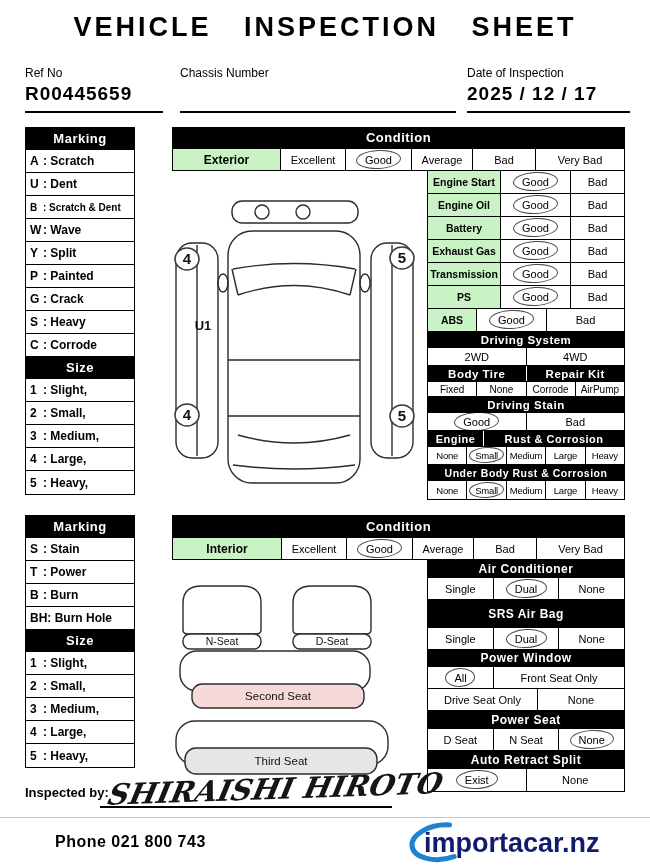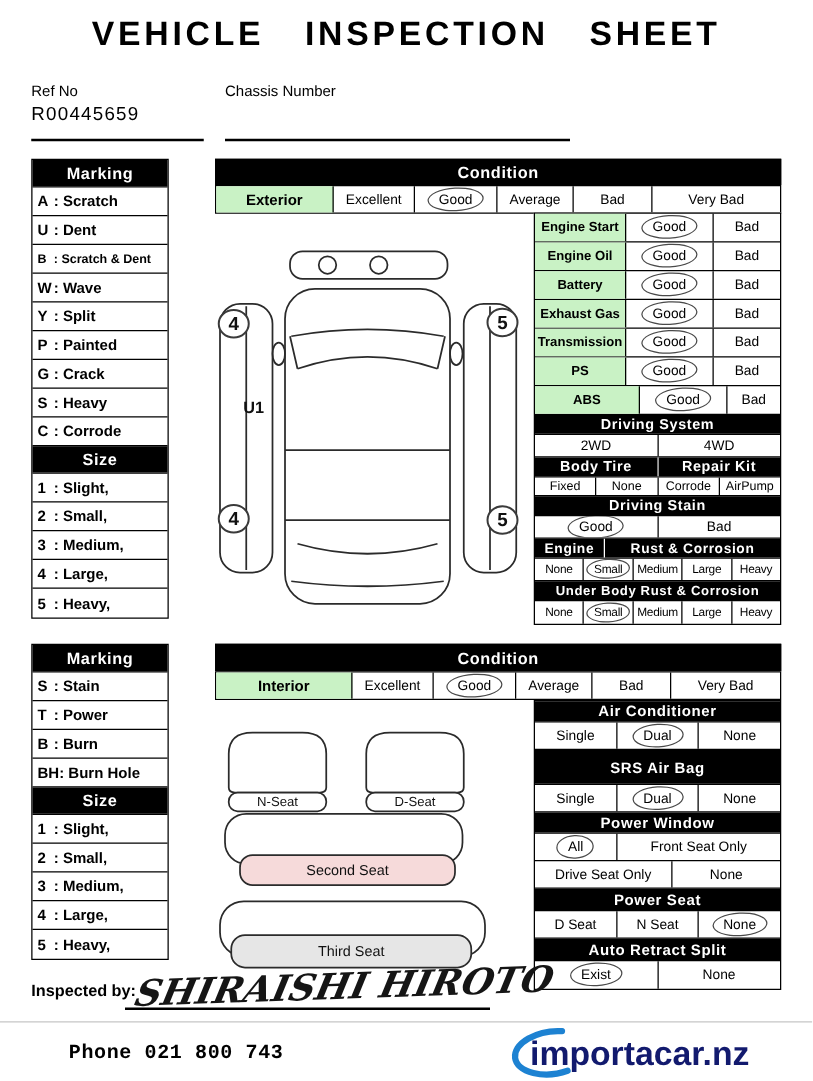--- a/index.html
+++ b/index.html
@@ -3,21 +3,21 @@
 <meta charset="utf-8">
 <style>
   html,body{margin:0;padding:0;background:#fff;}
   .sheet{position:relative;width:650px;height:865px;background:#fff;overflow:hidden;
          font-family:"Liberation Sans","DejaVu Sans",sans-serif;color:#000;}
   .abs{position:absolute;box-sizing:border-box;}
   .title{top:12px;left:0;width:100%;text-align:center;font-size:27px;font-weight:bold;
          letter-spacing:3px;word-spacing:22px;}
   .fld{border-bottom:2px solid #000;}
   .fld-label{font-size:12px;}
-  .fld-value{font-size:15px;font-weight:normal;letter-spacing:1px;margin-top:3px;}
+  .fld-value{font-size:19px;font-weight:bold;letter-spacing:1px;margin-top:3px;}
   .tbl{border:1px solid #000;background:#fff;}
   .tr{display:flex;border-bottom:1px solid #000;box-sizing:border-box;align-items:stretch;}
   .tr:last-child{border-bottom:none;}
   .td{display:flex;align-items:center;justify-content:center;border-right:1px solid #000;
       box-sizing:border-box;font-size:11px;overflow:hidden;white-space:nowrap;}
   .td:last-child{border-right:none;}
   .hd{background:#000;color:#fff;font-weight:bold;letter-spacing:.5px;}
   .hd.td{border-right:1px solid #fff;}
   .hd.td:last-child{border-right:none;}
   .green{background:#c9f2c5;font-weight:bold;}
@@ -43,20 +43,24 @@
   <div class="abs title">VEHICLE INSPECTION SHEET</div>
 
   <div class="abs fld" style="left:25px;top:66px;width:138px;height:47px;">
     <div class="fld-label">Ref No</div>
     <div class="fld-value">R00445659</div>
   </div>
   <div class="abs fld" style="left:180px;top:66px;width:276px;height:47px;">
     <div class="fld-label">Chassis Number</div>
     <div class="fld-value"></div>
   </div>
+  <div class="abs fld" style="left:467px;top:66px;width:163px;height:47px;">
+    <div class="fld-label">Date of Inspection</div>
+    <div class="fld-value">2025 / 12 / 17</div>
+  </div>
 
   <div class="abs tbl" style="left:25px;top:127px;width:110px;">
     <div class="tr" style="height:22px">
         <div class="td hd" style="flex:1;font-size:13px">Marking</div>
       </div>
     <div class="tr" style="height:23px">
         <div class="td leg">
           <span class="code">A</span>
           <span class="leglbl">Scratch</span>
         </div>
@@ -140,21 +144,21 @@
         <div class="td leg">
           <span class="code">5</span>
           <span class="leglbl">Heavy,</span>
         </div>
       </div>
   </div>
 
   <div class="abs tbl hd" style="left:172px;top:127px;width:453px;height:21px;display:flex;align-items:center;justify-content:center;font-size:13px;">Condition</div>
   <div class="abs tbl" style="left:172px;top:148px;width:453px;">
     <div class="tr" style="height:21px">
-      <div class="td green" style="width:94px;font-size:12px">Exterior</div>
+      <div class="td green" style="width:108px;font-size:12px">Exterior</div>
       <div class="td" style="width:65px">Excellent</div>
       <div class="td" style="width:66px">
           <span class="sel">Good</span>
         </div>
       <div class="td" style="width:61px">Average</div>
       <div class="td" style="width:63px">Bad</div>
       <div class="td" style="flex:1">Very Bad</div>
     </div>
   </div>
 
@@ -195,21 +199,21 @@
       <div class="td" style="flex:1">Bad</div>
     </div>
     <div class="tr" style="height:23px">
       <div class="td green" style="width:73px;font-size:10.5px">PS</div>
       <div class="td" style="width:70px">
           <span class="sel">Good</span>
         </div>
       <div class="td" style="flex:1">Bad</div>
     </div>
     <div class="tr" style="height:23px">
-      <div class="td green" style="width:84px;font-size:10.5px">ABS</div>
+      <div class="td green" style="width:49px;font-size:10.5px">ABS</div>
       <div class="td" style="width:70px">
           <span class="sel">Good</span>
         </div>
       <div class="td" style="flex:1">Bad</div>
     </div>
     <div class="tr" style="height:16px">
         <div class="td hd" style="flex:1;font-size:11.5px">Driving System</div>
       </div>
     <div class="tr" style="height:18px">
       <div class="td" style="flex:1">2WD</div>
@@ -443,20 +447,20 @@
       <text x="106" y="163" font-size="11.5">Second Seat</text>
       <text x="109" y="228" font-size="11.5">Third Seat</text>
     </g>
   </svg>
 
   <div class="abs" style="left:25px;top:785px;font-size:13px;font-weight:bold;">Inspected by:</div>
   <div class="abs" style="left:100px;top:770px;width:292px;height:38px;border-bottom:2px solid #000;"></div>
   <div class="abs sig" style="left:110px;top:772px;">SHIRAISHI HIROTO</div>
 
   <div class="abs divider" style="left:0;top:817px;width:650px;height:0;"></div>
-  <div class="abs phone" style="left:55px;top:833px;font-family:Liberation Mono, monospace;">Phone 021 800 743</div>
+  <div class="abs phone" style="left:55px;top:833px;">Phone 021 800 743</div>
 
   <svg class="abs" style="left:396px;top:819px" width="250" height="46" viewBox="0 0 250 46">
     <path d="M56 8 A30 17 0 1 0 56 40" fill="none" stroke="#1d82d2" stroke-width="5" stroke-linecap="round" transform="rotate(-8 40 24)"></path>
     <text x="28" y="33" font-size="27" font-weight="bold" fill="#121a6e">importacar.nz</text>
   </svg>
 
 </div>
 
 </body></html>

